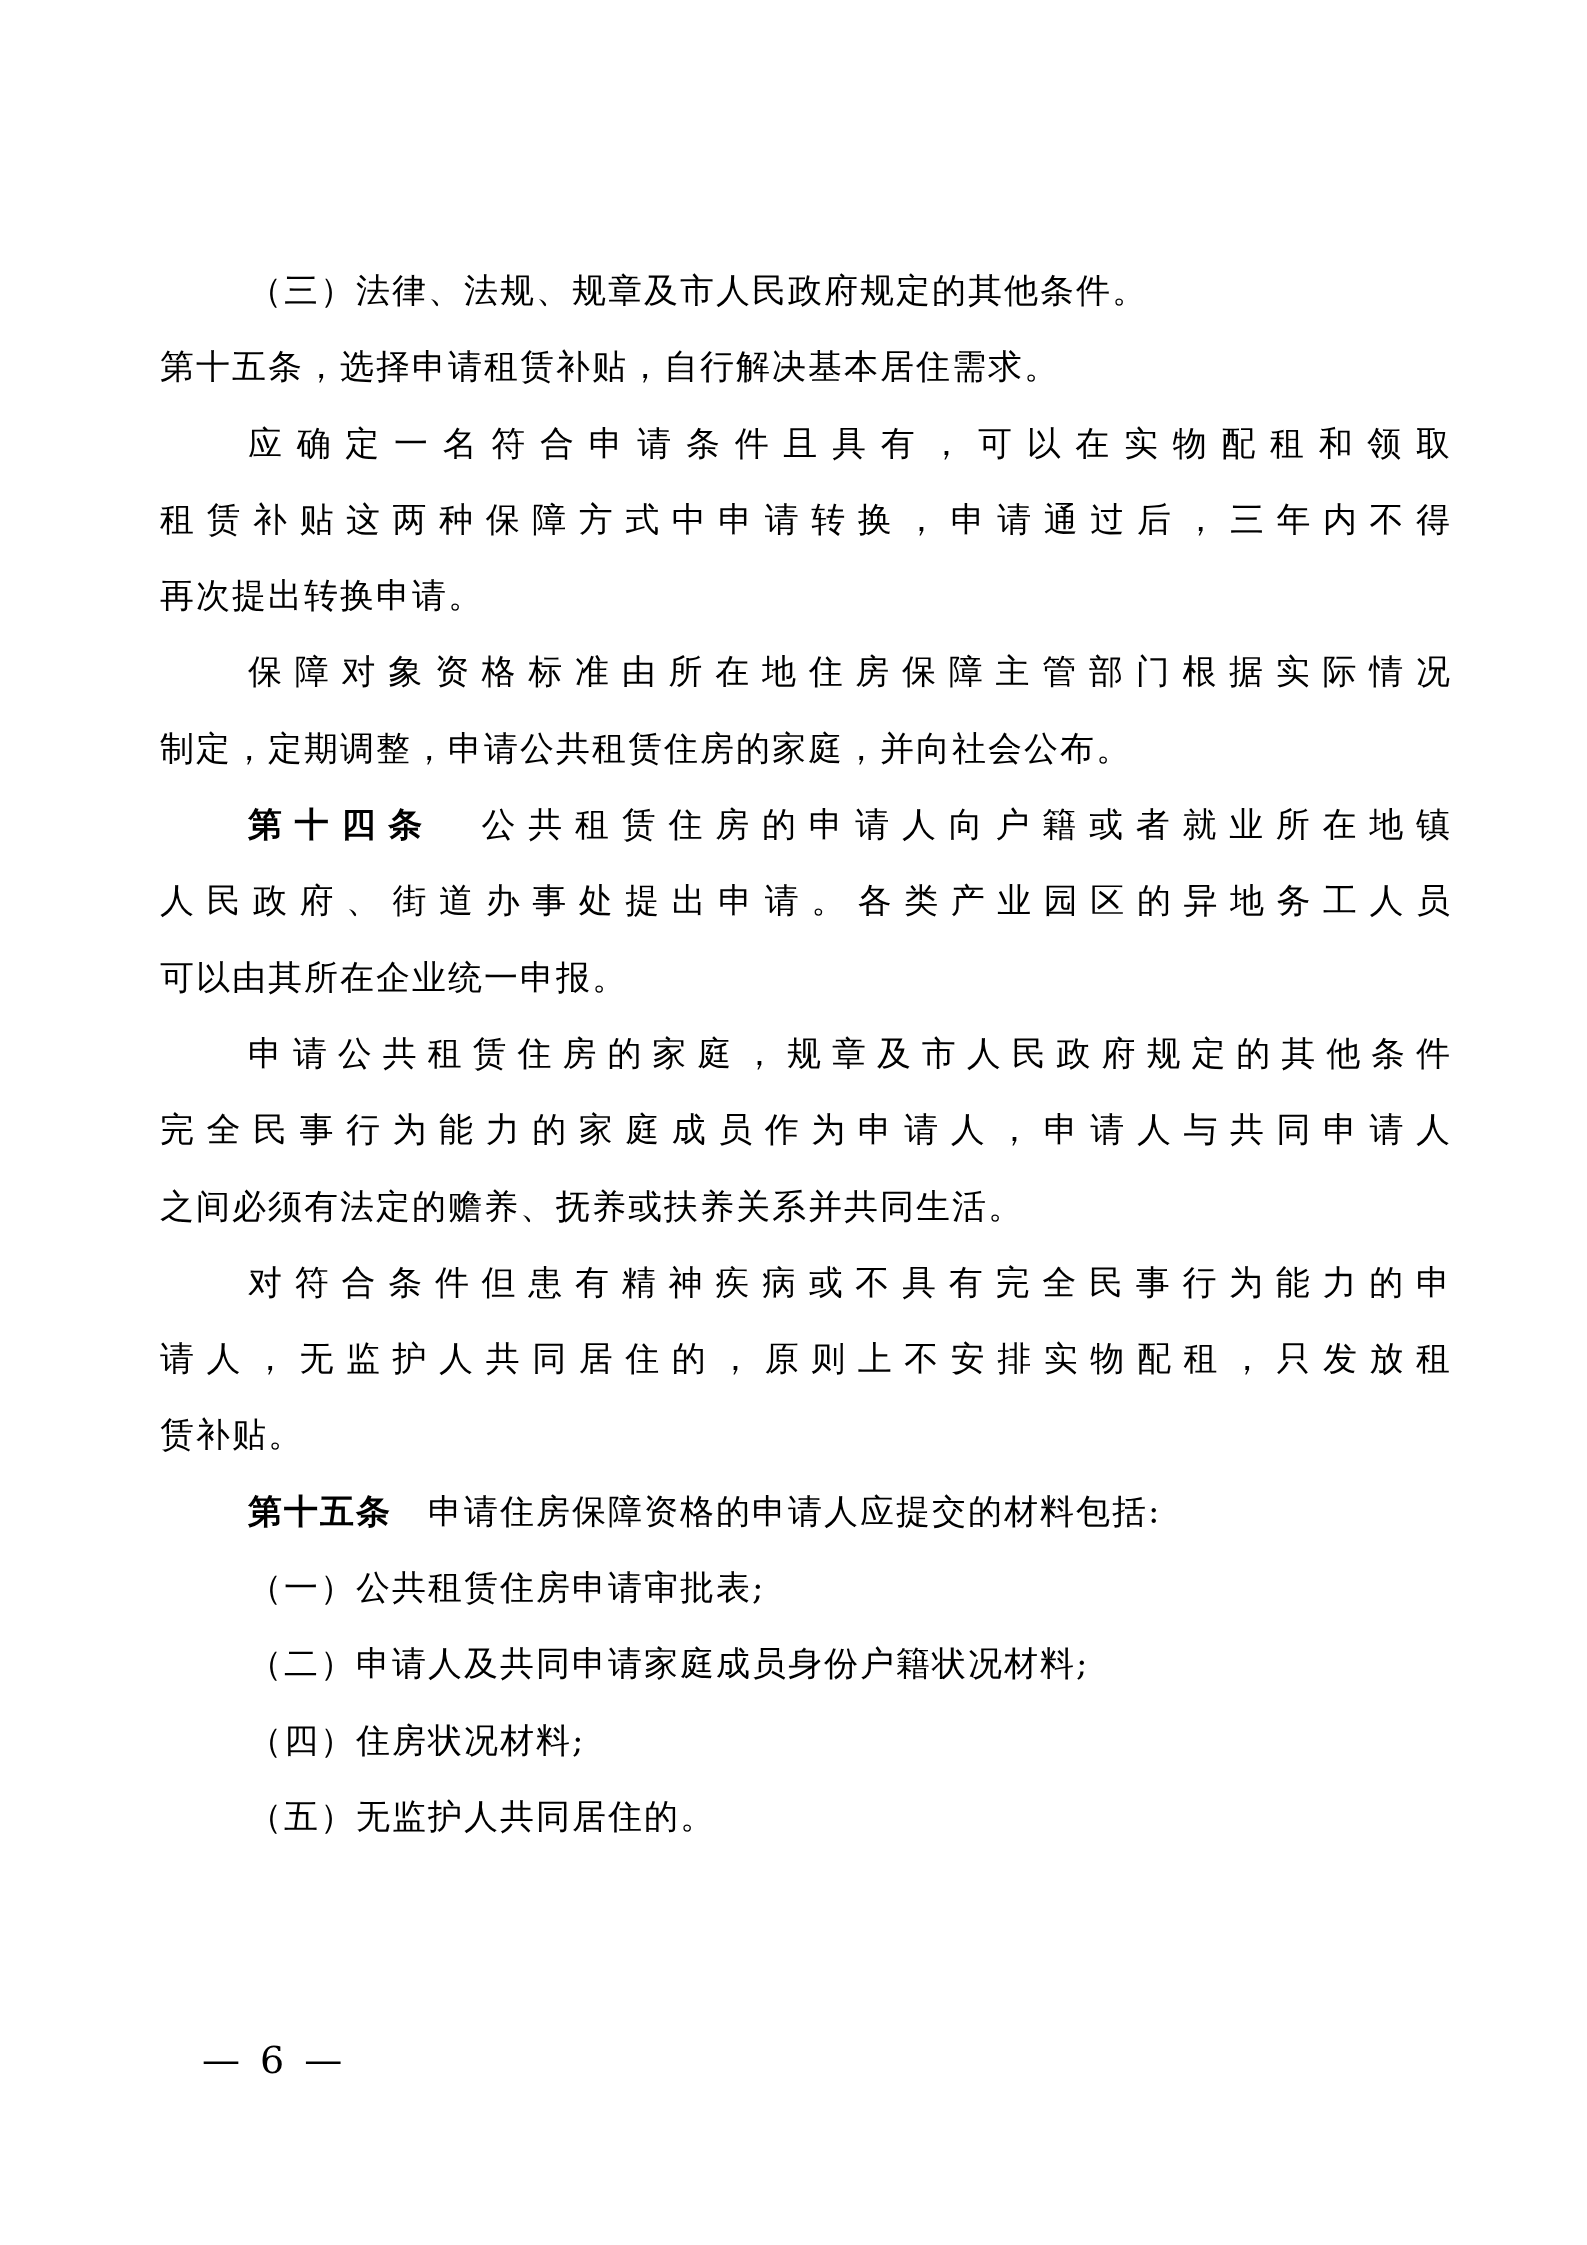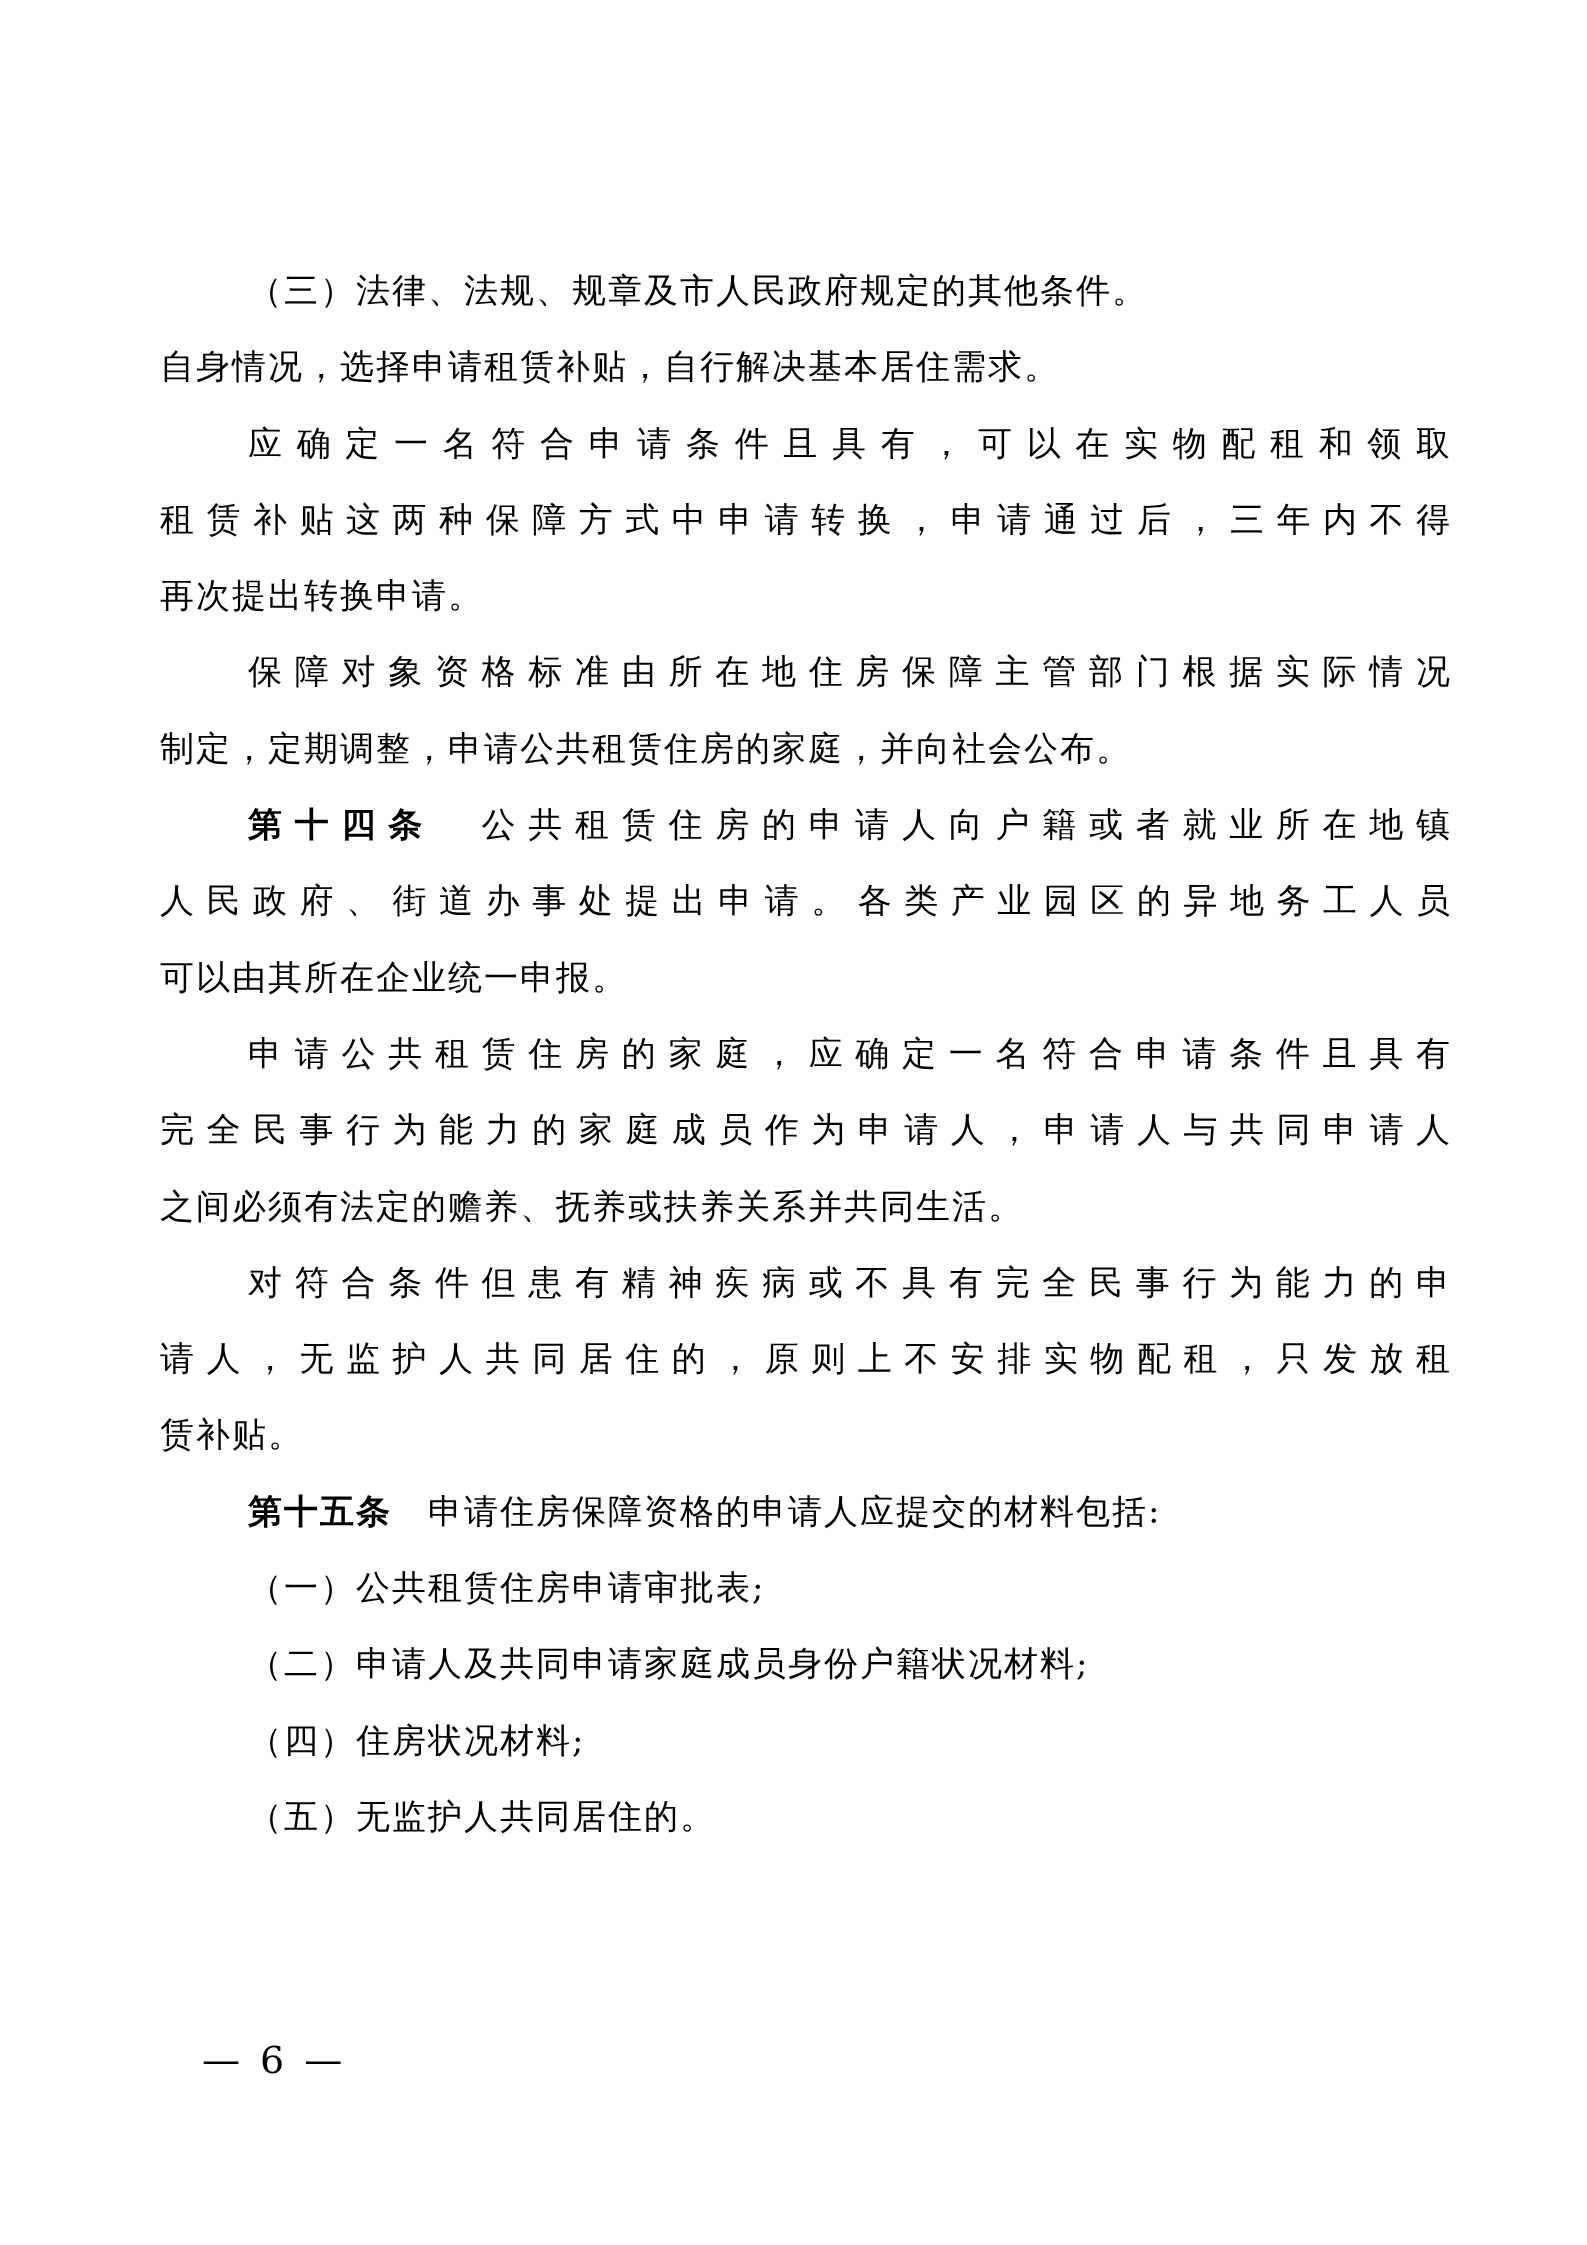--- a/index.html
+++ b/index.html
@@ -52,30 +52,30 @@
     letter-spacing: 4px;
     color: #000000;
     font-family: "DejaVu Serif", "Liberation Serif", serif;
   }
 </style>
 </head>
 <body>
 
 <main class="doc">
     <p class="line indent"><span>（三）法律、法规、规章及市人民政府规定的其他条件。</span></p>
-    <p class="line"><span>自身情况，选择申请租赁补贴，自行解决基本居住需求。</span></p>
+    <p class="line"><span>第十五条，选择申请租赁补贴，自行解决基本居住需求。</span></p>
     <p class="line indent just"><span>应确定一名符合申请条件且具有，可以在实物配租和领取</span></p>
     <p class="line just"><span>租赁补贴这两种保障方式中申请转换，申请通过后，三年内不得</span></p>
     <p class="line"><span>再次提出转换申请。</span></p>
     <p class="line indent just"><span>保障对象资格标准由所在地住房保障主管部门根据实际情况</span></p>
     <p class="line"><span>制定，定期调整，申请公共租赁住房的家庭，并向社会公布。</span></p>
     <p class="line indent just"><b class="article-no">第十四条</b><span>　公共租赁住房的申请人向户籍或者就业所在地镇</span></p>
     <p class="line just"><span>人民政府、街道办事处提出申请。各类产业园区的异地务工人员</span></p>
     <p class="line"><span>可以由其所在企业统一申报。</span></p>
-    <p class="line indent just"><span>申请公共租赁住房的家庭，应确定一名符合申请条件且具有</span></p>
+    <p class="line indent just"><span>申请公共租赁住房的家庭，规章及市人民政府规定的其他条件</span></p>
     <p class="line just"><span>完全民事行为能力的家庭成员作为申请人，申请人与共同申请人</span></p>
     <p class="line"><span>之间必须有法定的赡养、抚养或扶养关系并共同生活。</span></p>
     <p class="line indent just"><span>对符合条件但患有精神疾病或不具有完全民事行为能力的申</span></p>
     <p class="line just"><span>请人，无监护人共同居住的，原则上不安排实物配租，只发放租</span></p>
     <p class="line"><span>赁补贴。</span></p>
     <p class="line indent"><b class="article-no">第十五条</b><span>　申请住房保障资格的申请人应提交的材料包括:</span></p>
     <p class="line indent"><span>（一）公共租赁住房申请审批表;</span></p>
     <p class="line indent"><span>（二）申请人及共同申请家庭成员身份户籍状况材料;</span></p>
     <p class="line indent"><span>（四）住房状况材料;</span></p>
     <p class="line indent"><span>（五）无监护人共同居住的。</span></p>

